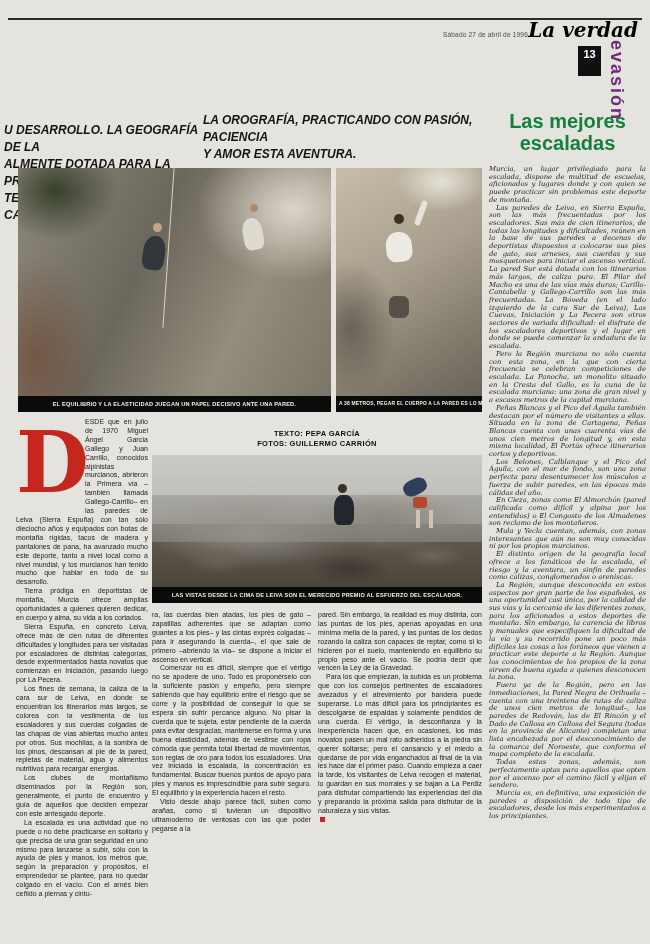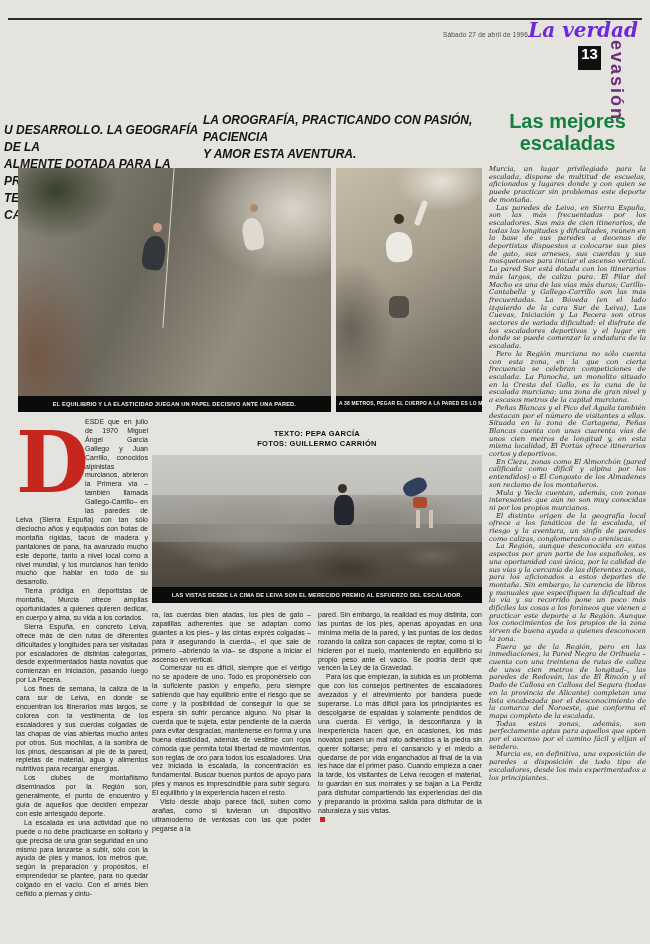--- a/index.html
+++ b/index.html
@@ -3,23 +3,23 @@
 <meta charset="utf-8">
 <style>
   html,body{margin:0;padding:0;}
   .page{position:relative;width:650px;height:944px;background:#e5e3de;overflow:hidden;
         font-family:"Liberation Sans",sans-serif;color:#1e1e1e;}
   .abs{position:absolute;}
   
   .toprule{left:8px;top:18px;width:634px;height:2px;background:#2b2b2b;}
   .date{right:122px;top:31px;font-size:6.5px;color:#4a4a4a;letter-spacing:.2px;}
   .masthead{right:12px;top:18px;font-family:"DejaVu Serif",serif;font-style:italic;
-            font-weight:600;font-size:20px;color:#6d28d9;}
-  .pagebox{left:578px;top:46px;width:23px;height:24px;background:#101010;color:#fff;
-           font-weight:bold;font-size:15px;line-height:16px;text-align:center;}
+            font-weight:600;font-size:20px;color:#000000;}
+  .pagebox{left:578px;top:46px;width:23px;height:30px;background:#101010;color:#fff;
+           font-weight:bold;font-size:11px;line-height:16px;text-align:center;}
   .sectionlabel{left:606px;top:40px;height:190px;writing-mode:vertical-rl;
                 font-weight:800;font-size:18px;letter-spacing:2px;color:#6d2d79;}
   
   .hl{font-style:italic;font-weight:800;font-size:12px;line-height:17px;color:#141414;}
   .hl-left{left:4px;top:112px;width:196px;margin-top:10px;}
   .hl-right{left:203px;top:112px;width:282px;}
   
   .photo{position:absolute;background:#8a857a;box-shadow:0 0 0 1px #cfccc5 inset;}
   .art{position:absolute;left:0;right:0;top:0;bottom:16px;overflow:hidden;}
   .caption{position:absolute;left:0;right:0;bottom:0;height:16px;background:#0b0b0b;
@@ -135,20 +135,21 @@
     <p><span class="endmark"></span></p>
   </div>
 
   <div class="abs sidebar">
     <div class="sb-title">Las mejores escaladas</div>
     <div class="sb-body">
       <p>Murcia, un lugar privilegiado para la escalada, dispone de multitud de escuelas, aficionados y lugares donde y con quien se puede practicar sin problemas este deporte de montaña.</p>
       <p class="ind">Las paredes de Leiva, en Sierra Espuña, son las más frecuentadas por los escaladores. Sus más de cien itinerarios, de todas las longitudes y dificultades, reúnen en la base de sus paredes a decenas de deportistas dispuestos a colocarse sus pies de gato, sus arneses, sus cuerdas y sus mosquetones para iniciar el ascenso vertical. La pared Sur está dotada con los itinerarios más largos, de caliza pura. El Pilar del Macho es una de las vías más duras; Carillo-Cantabella y Gallego-Carrillo son las más frecuentadas. La Bóveda (en el lado izquierdo de la cara Sur de Leiva), Las Cuevas, Iniciación y La Pecera son otros sectores de variada dificultad: el disfrute de los escaladores deportivos y el lugar en donde se puede comenzar la andadura de la escalada.</p>
       <p class="ind">Pero la Región murciana no sólo cuenta con esta zona, en la que con cierta frecuencia se celebran competiciones de escalada. La Panocha, un monolito situado en la Cresta del Gallo, es la cuna de la escalada murciana: una zona de gran nivel y a escasos metros de la capital murciana.</p>
       <p class="ind">Peñas Blancas y el Pico del Águila también destacan por el número de visitantes a ellas. Situada en la zona de Cartagena, Peñas Blancas cuenta con unas cuarenta vías de unos cien metros de longitud y, en esta misma localidad, El Portús ofrece itinerarios cortos y deportivos.</p>
+      <p class="ind">Los Belones, Calblanque y el Pico del Águila, con el mar de fondo, son una zona perfecta para desentumecer los músculos a fuerza de subir paredes, en las épocas más cálidas del año.</p>
       <p class="ind">En Cieza, zonas como El Almorchón (pared calificada como difícil y alpina por los entendidos) o El Congosto de los Almadenes son reclamo de los montañeros.</p>
       <p class="ind">Mula y Yecla cuentan, además, con zonas interesantes que aún no son muy conocidas ni por los propios murcianos.</p>
       <p class="ind">El distinto origen de la geografía local ofrece a los fanáticos de la escalada, el riesgo y la aventura, un sinfín de paredes como calizas, conglomerados o areniscas.</p>
       <p class="ind">La Región, aunque desconocida en estos aspectos por gran parte de los españoles, es una oportunidad casi única, por la calidad de sus vías y la cercanía de las diferentes zonas, para los aficionados a estos deportes de montaña. Sin embargo, la carencia de libros y manuales que especifiquen la dificultad de la vía y su recorrido pone un poco más difíciles las cosas a los foráneos que vienen a practicar este deporte a la Región. Aunque los conocimientos de los propios de la zona sirven de buena ayuda a quienes desconocen la zona.</p>
       <p class="ind">Fuera ya de la Región, pero en las inmediaciones, la Pared Negra de Orihuela –cuenta con una treintena de rutas de caliza de unos cien metros de longitud–, las paredes de Redován, las de El Rincón y el Dado de Callosa en Callosa del Segura (todas en la provincia de Alicante) completan una lista encabezada por el desconocimiento de la comarca del Noroeste, que conforma el mapa completo de la escalada.</p>
       <p class="ind">Todas estas zonas, además, son perfectamente aptas para aquellos que opten por el ascenso por el camino fácil y elijan el sendero.</p>
       <p class="ind">Murcia es, en definitiva, una exposición de paredes a disposición de todo tipo de escaladores, desde los más experimentados a los principiantes.</p>
     </div>
   </div>
 

